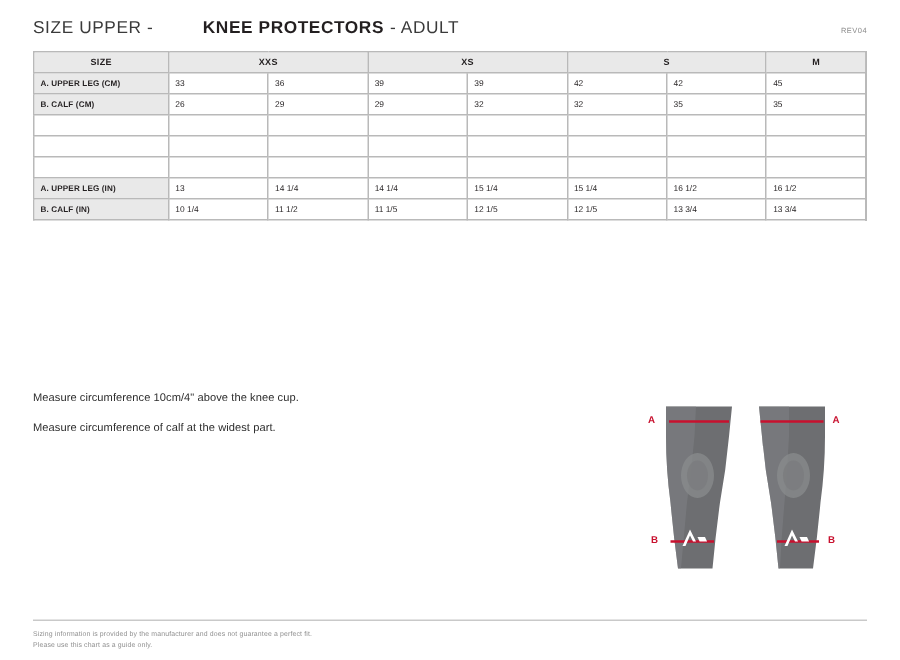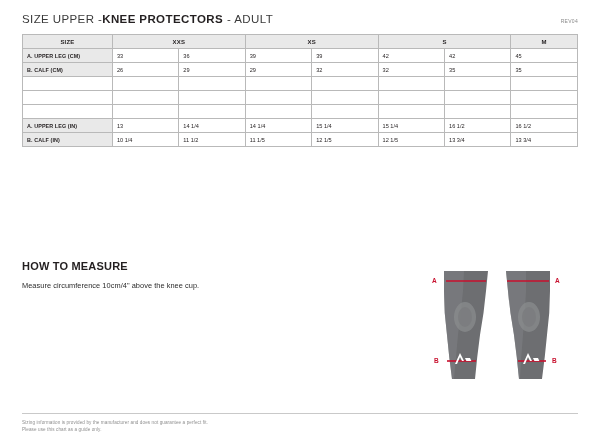--- a/index.html
+++ b/index.html
@@ -61,20 +61,21 @@
   .title-main {
     font-size: 11.5px;
     letter-spacing: 0.4px;
     color: #3a3a3a;
   }
   .title-bold {
     font-size: 11.5px;
     font-weight: bold;
     letter-spacing: 0.4px;
     color: #231f20;
+    margin-left: 33px;
   }
   .title-sub {
     font-size: 11.5px;
     letter-spacing: 0.4px;
     color: #3a3a3a;
     margin-left: 4px;
   }
   .rev {
     position: absolute;
     right: 0;
@@ -348,22 +349,22 @@
             <td class="val" style="width: 5.985%;">16 1/4</td>
             <td class="val" style="width: 5.985%;">17</td>
             <td class="val" style="width: 5.985%;">17</td>
             <td class="val" style="width: 5.985%;">17 3/4</td>
           </tr>
         </tbody>
     </table>
   </div>
 
   <div class="howto">
-    <h2>HOW TO MEASURE</h2>
     <p class="sec-text">Measure circumference 10cm/4" above the knee cup.</p>
+    <p class="sec-text">Measure circumference of calf at the widest part.</p>
   </div>
 
   <div class="legs">
     <svg width="160" height="126" viewBox="0 0 160 126" aria-hidden="true">
 
       <g>
         <path d="M28,10 L72,10 L70,30 Q68,52 64,74 Q61,96 59,118 L36,118 Q33,96 31,74 Q28,52 28,30 Z" fill="#6d6e71"></path>
         <path d="M28,10 L48,10 L47,30 Q45,52 42,74 Q40,96 38,118 L36,118 Q33,96 31,74 Q28,52 28,30 Z" fill="#808285" opacity="0.55"></path>
         <ellipse cx="49" cy="56" rx="11" ry="15" fill="#8a8c8e" opacity="0.75"></ellipse>
         <ellipse cx="49" cy="56" rx="7" ry="10" fill="#7a7c7e" opacity="0.8"></ellipse>

